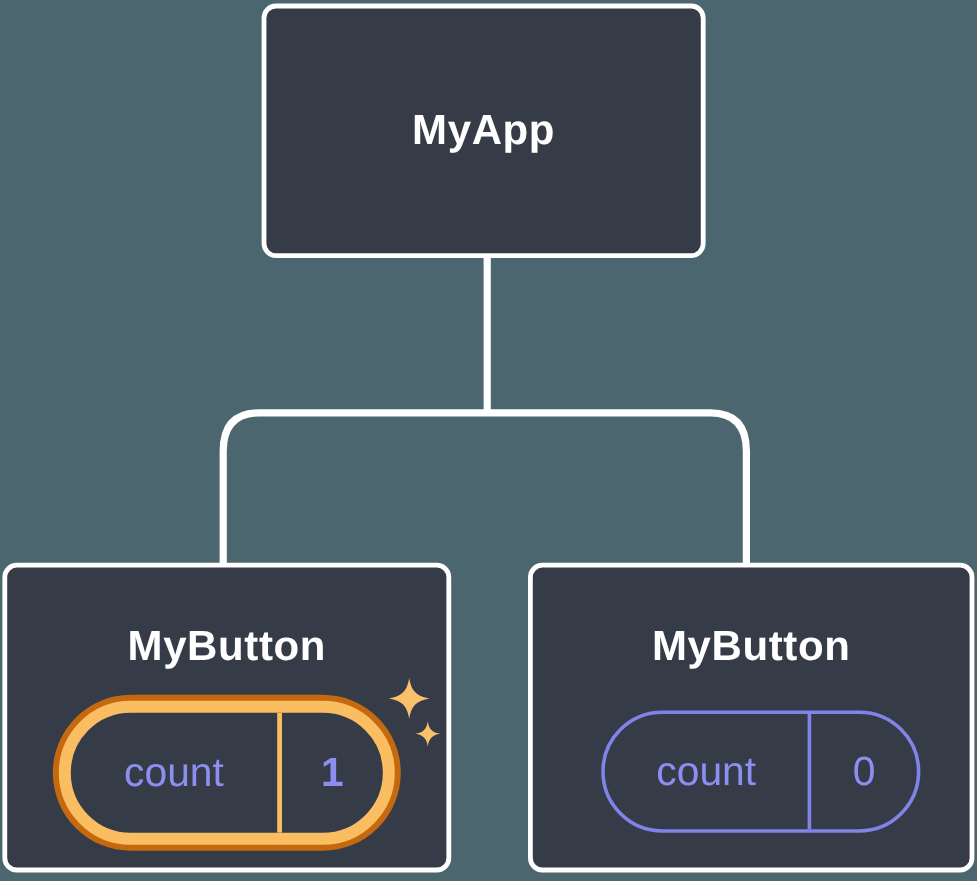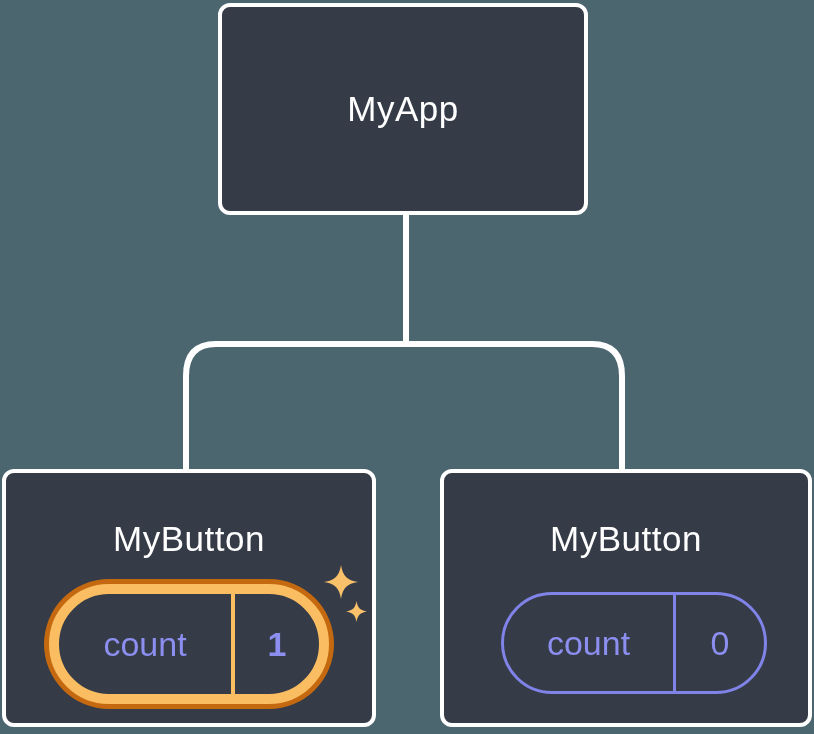--- a/index.html
+++ b/index.html
@@ -15,21 +15,21 @@
     position:absolute;
     background:#353B47;
     border:4px solid #FFFFFF;
     border-radius:12px;
     z-index:2;
   }
   .node-title{
     position:absolute;left:0;right:0;
     text-align:center;
     color:#FFFFFF;
-    font-weight:normal;
+    font-weight:bold;
     font-size:35px;
     letter-spacing:0.5px;
   }
   .root-node{
     left:218px;top:3px;width:370px;height:212px;
     display:flex;align-items:center;justify-content:center;
   }
   .root-node .node-title{position:static;}
   .child-node{top:469px;width:374px;height:258px;}
   .child-left{left:2px;}

